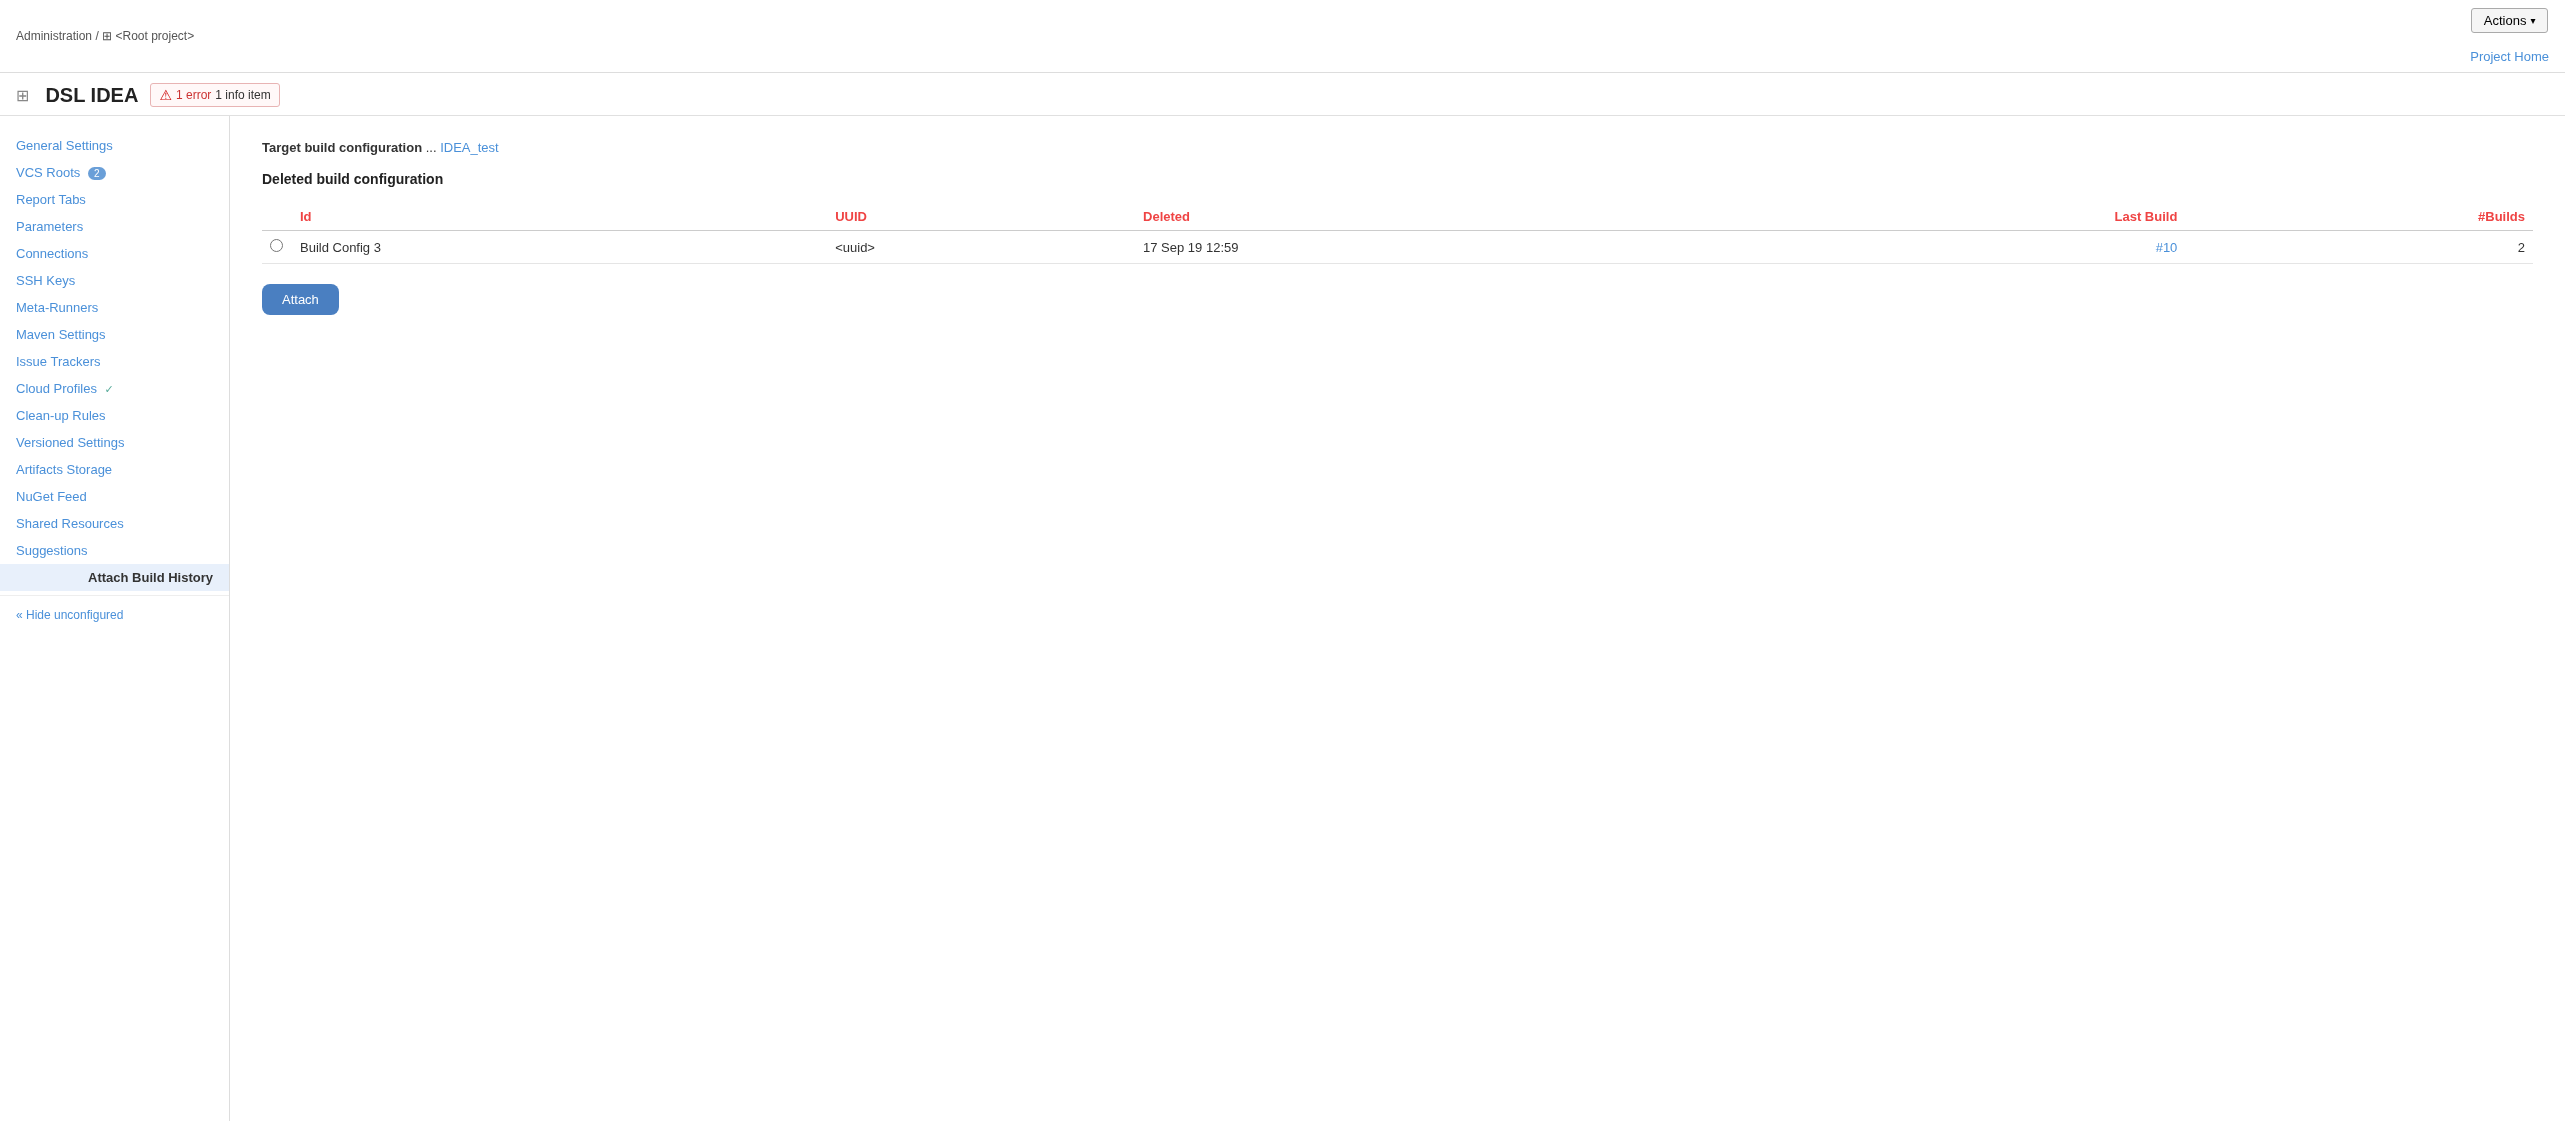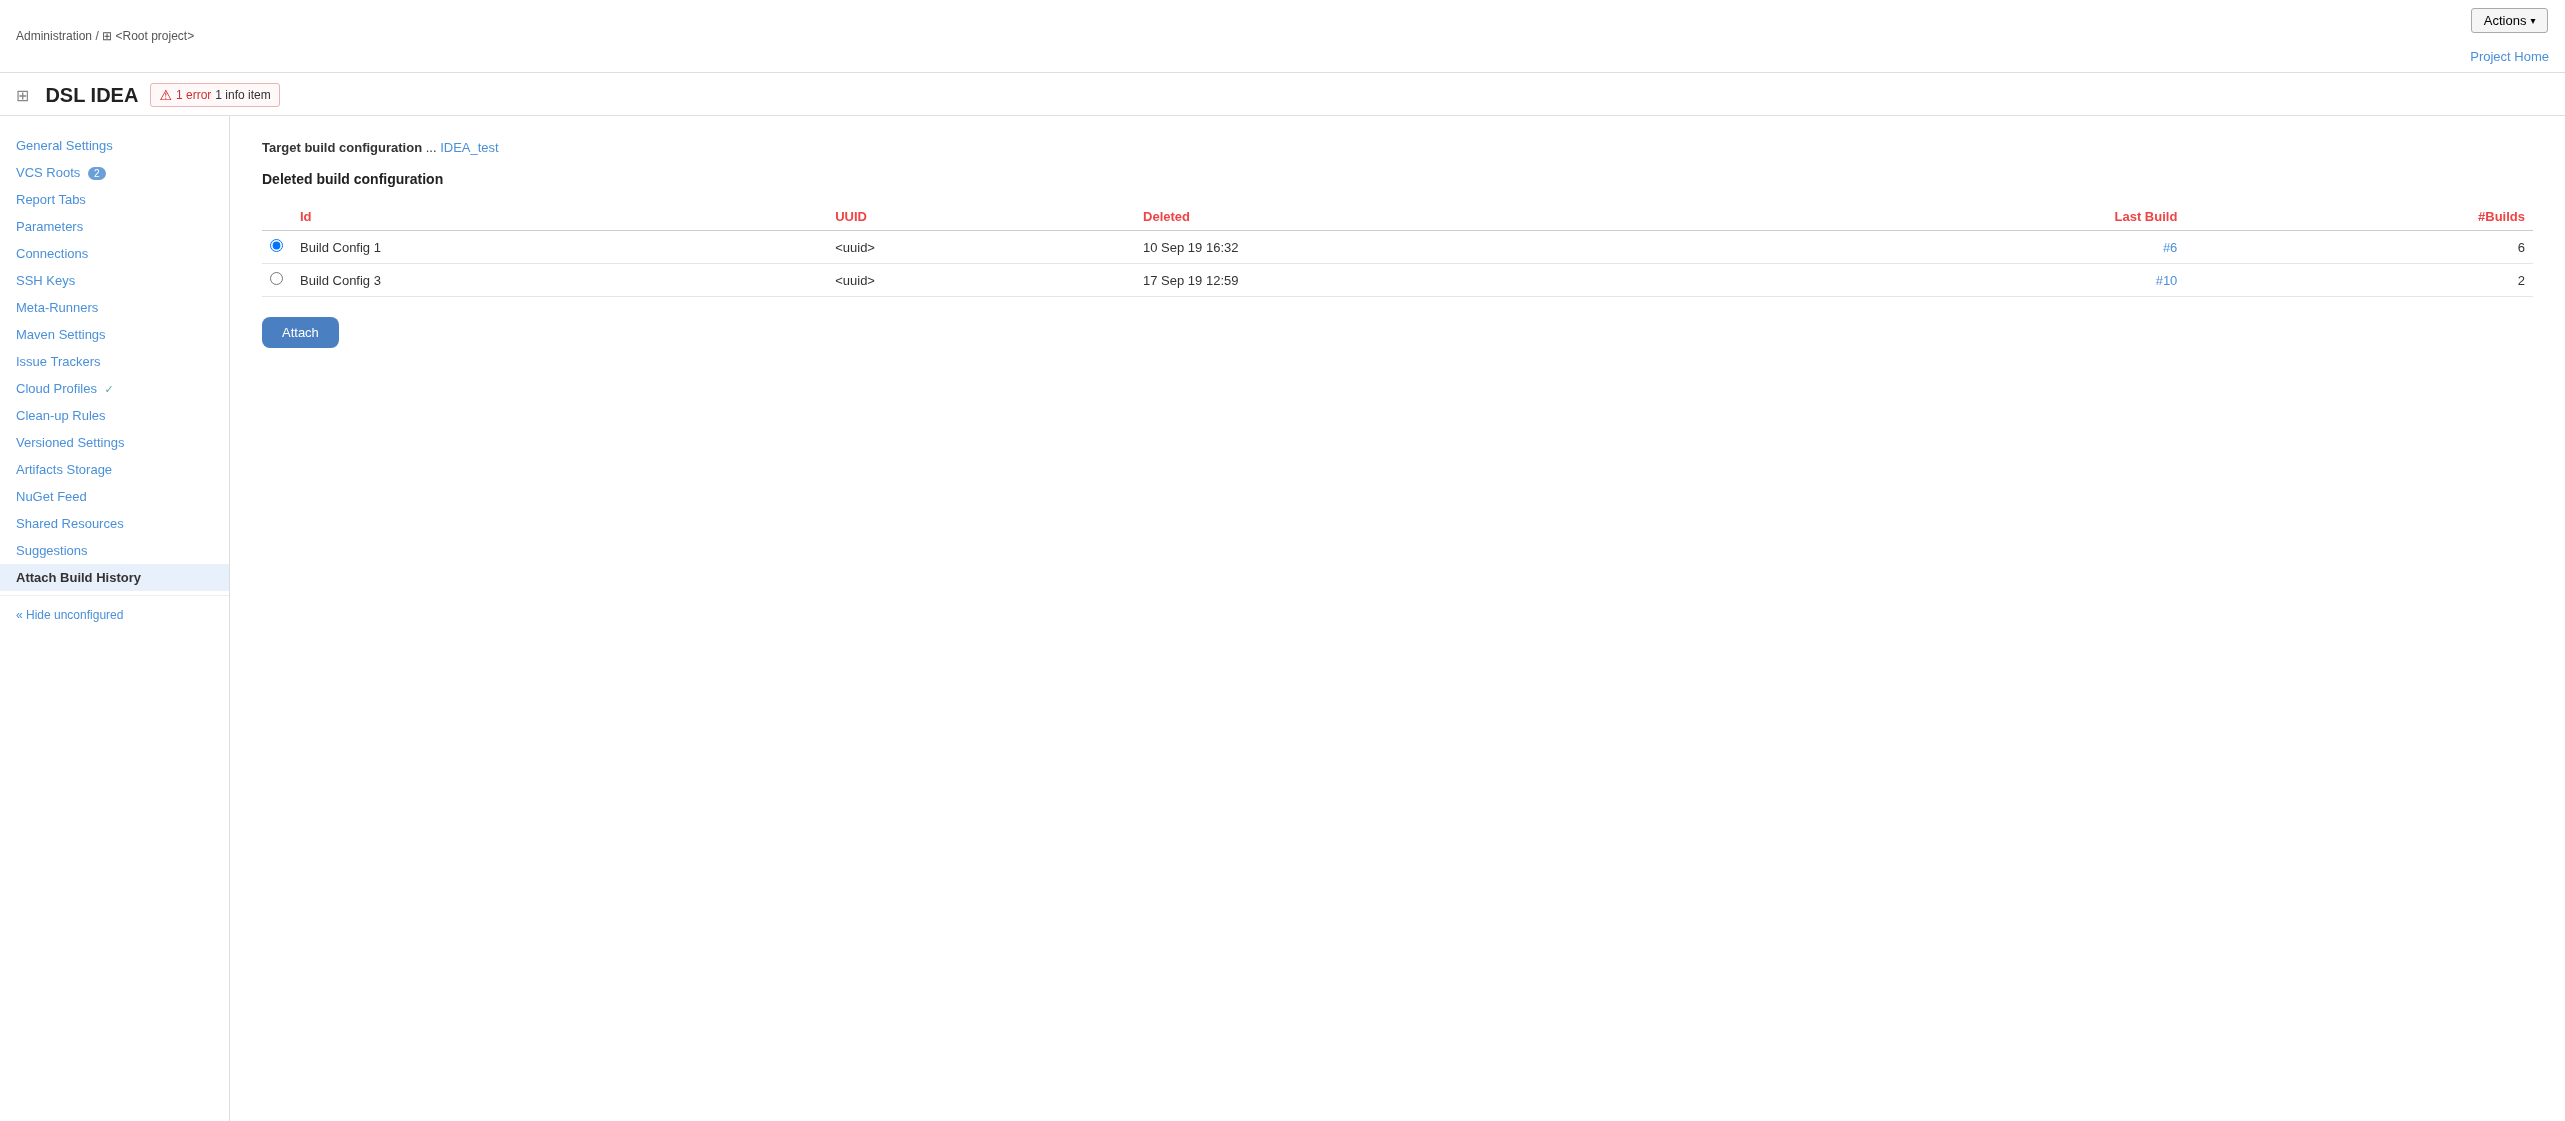--- a/index.html
+++ b/index.html
@@ -69,20 +69,21 @@
       padding: 6px 16px;
       color: #4a90d9;
       text-decoration: none;
       font-size: 13px;
       cursor: pointer;
     }
     .sidebar-item.active {
       background: #e8f0fb;
       color: #333;
       font-weight: bold;
+      text-align: right;
     }
     .sidebar-item .badge {
       display: inline-block;
       background: #6a9fd8;
       color: #fff;
       border-radius: 8px;
       font-size: 10px;
       padding: 1px 6px;
       margin-left: 4px;
     }
@@ -247,28 +248,20 @@
         <tr>
           <th class="radio-col"></th>
           <th>Id</th>
           <th>UUID</th>
           <th>Deleted</th>
           <th class="right">Last Build</th>
           <th class="right">#Builds</th>
         </tr>
       </thead>
       <tbody id="table-body">
-      <tr>
-            <td class="radio-col"><input type="radio" name="build-config-select" class="radio-input" checked="" style=""></td>
-            <td>Build Config 1</td>
-            <td>&lt;uuid&gt;</td>
-            <td>10 Sep 19 16:32</td>
-            <td class="right"><a href="#" class="link-blue">#6</a></td>
-            <td class="right">6</td>
-          </tr>
           <tr>
             <td class="radio-col"><input type="radio" name="build-config-select" class="radio-input" style=""></td>
             <td>Build Config 3</td>
             <td>&lt;uuid&gt;</td>
             <td>17 Sep 19 12:59</td>
             <td class="right"><a href="#" class="link-blue">#10</a></td>
             <td class="right">2</td>
           </tr>
         </tbody>
     </table>

